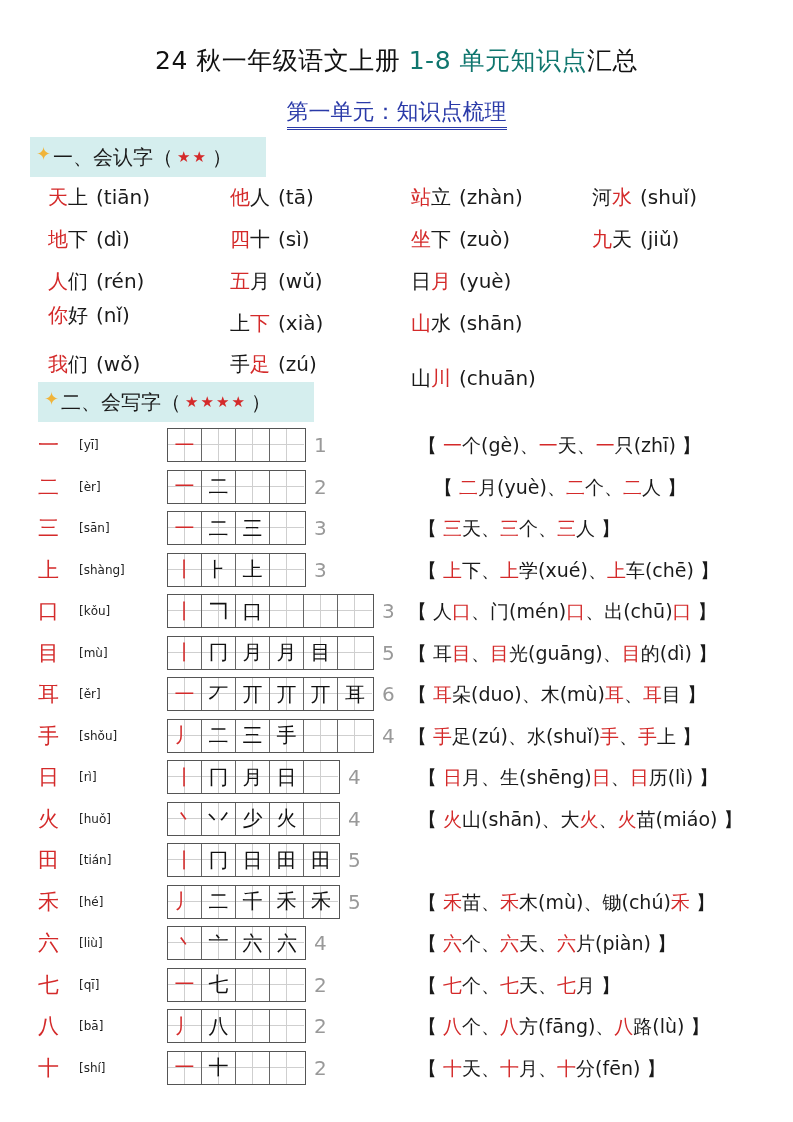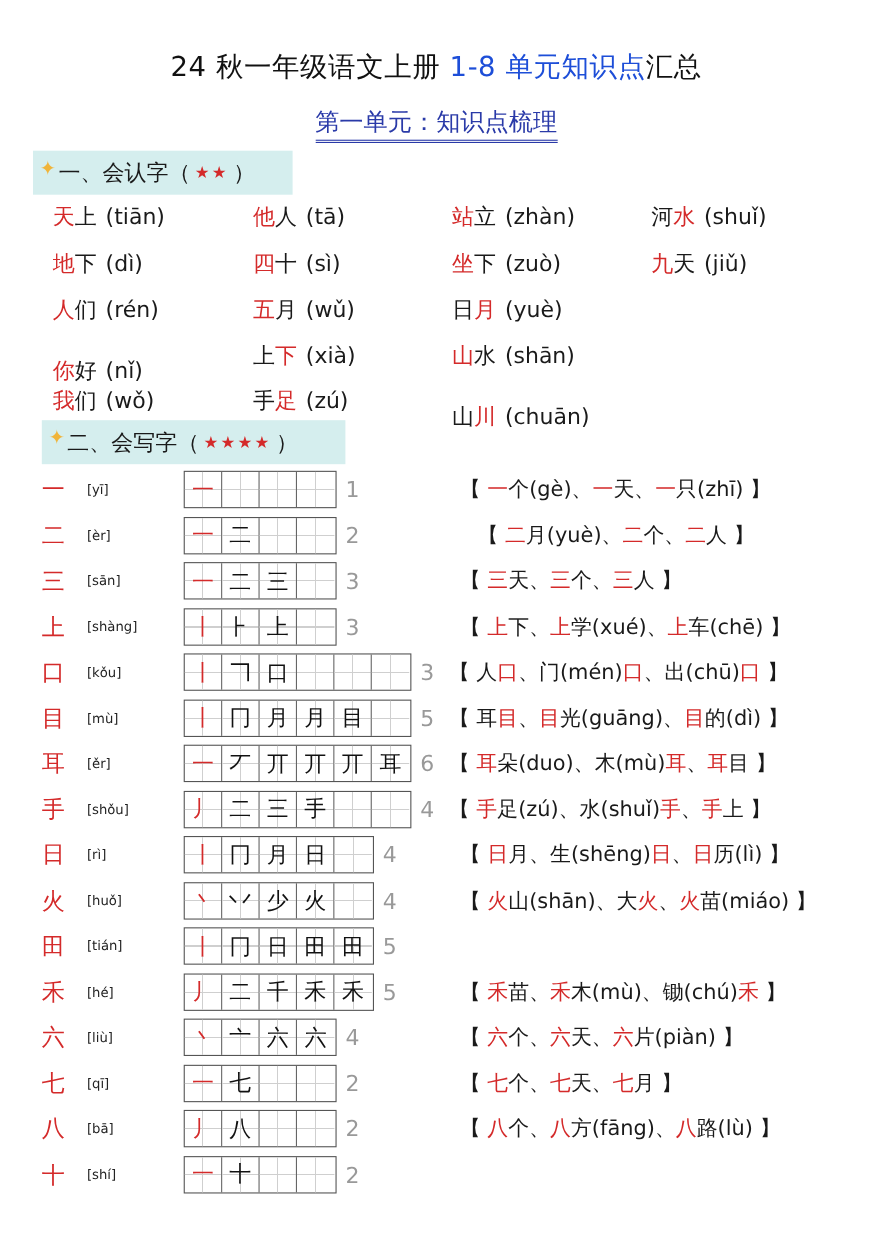--- a/index.html
+++ b/index.html
@@ -4,21 +4,21 @@
 <style>
   html, body { margin: 0; padding: 0; background: #ffffff; }
   body {
     width: 793px; height: 1122px; position: relative; overflow: hidden;
     font-family: "DejaVu Sans", "Liberation Sans", sans-serif; color: #1a1a1a;
   }
   .title {
     position: absolute; top: 44px; left: 0; width: 793px; text-align: center;
     font-size: 25px; color: #111; letter-spacing: 0.5px;
   }
-  .title .hl { color: #1d4ed8; }
+  .title .hl { color: #0f766e; }
   .subtitle {
     position: absolute; top: 98px; left: 0; width: 793px; text-align: center;
   }
   .subtitle span {
     font-size: 22px; color: #2a3aa8; display: inline-block;
     border-bottom: 3px double #2a3aa8; padding-bottom: 1px; line-height: 28px;
   }
   .sec-head {
     position: absolute; height: 40px; background: #d5eeee;
     font-size: 20px; color: #1a1a1a; display: flex; align-items: center;
@@ -66,21 +66,21 @@
   <span class="sparkle">✦</span>
   <span>一、会认字（</span>
   <span class="stars">★★</span>
   <span>）</span>
 </div>
 
 <div id="recognize">
     <div class="word" style="left: 48px; top: 183px;"><span class="red">天</span><span>上</span><span class="py">(tiān)</span></div>
     <div class="word" style="left: 48px; top: 225px;"><span class="red">地</span><span>下</span><span class="py">(dì)</span></div>
     <div class="word" style="left: 48px; top: 267px;"><span class="red">人</span><span>们</span><span class="py">(rén)</span></div>
-    <div class="word" style="left: 48px; top: 323px;"><span class="red">你</span><span>好</span><span class="py">(nǐ)</span></div>
+    <div class="word" style="left: 48px; top: 301px;"><span class="red">你</span><span>好</span><span class="py">(nǐ)</span></div>
     <div class="word" style="left: 48px; top: 350px;"><span class="red">我</span><span>们</span><span class="py">(wǒ)</span></div>
     <div class="word" style="left: 230px; top: 183px;"><span class="red">他</span><span>人</span><span class="py">(tā)</span></div>
     <div class="word" style="left: 230px; top: 225px;"><span class="red">四</span><span>十</span><span class="py">(sì)</span></div>
     <div class="word" style="left: 230px; top: 267px;"><span class="red">五</span><span>月</span><span class="py">(wǔ)</span></div>
     <div class="word" style="left: 230px; top: 309px;"><span>上</span><span class="red">下</span><span class="py">(xià)</span></div>
     <div class="word" style="left: 230px; top: 350px; text-align: right;"><span>手</span><span class="red">足</span><span class="py">(zú)</span></div>
     <div class="word" style="left: 411px; top: 183px;"><span class="red">站</span><span>立</span><span class="py">(zhàn)</span></div>
     <div class="word" style="left: 411px; top: 225px;"><span class="red">坐</span><span>下</span><span class="py">(zuò)</span></div>
     <div class="word" style="left: 411px; top: 267px;"><span>日</span><span class="red">月</span><span class="py">(yuè)</span></div>
     <div class="word" style="left: 411px; top: 309px;"><span class="red">山</span><span>水</span><span class="py">(shān)</span></div>
@@ -401,14 +401,15 @@
         <div class="cell">
           <span class="stroke">一</span>
         </div>
         <div class="cell">
           <span>十</span>
         </div>
         <div class="cell"></div>
         <div class="cell"></div>
       </div>
       <span class="count" style="left: 314px;">2</span>
+      <span class="ex" style="left: 418px;"><span>【</span><span> </span><span class="red">十</span><span>天</span><span>、</span><span class="red">十</span><span>月</span><span>、</span><span class="red">十</span><span>分</span><span>(</span><span>f</span><span>ē</span><span>n</span><span>)</span><span> </span><span>】</span></span>
     </div>
   </div>
 
 </body></html>

